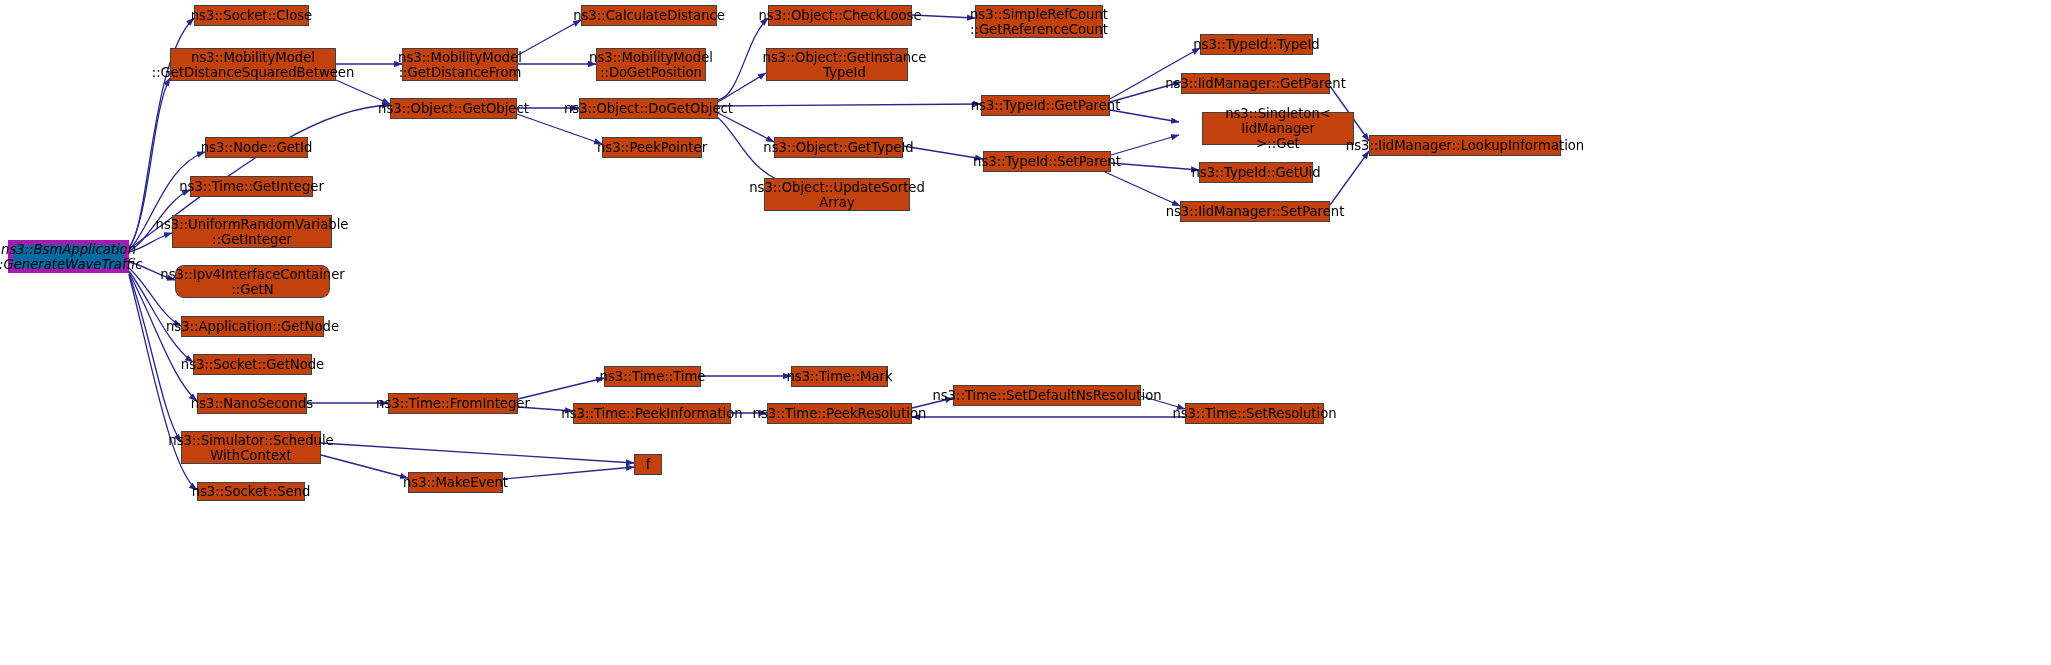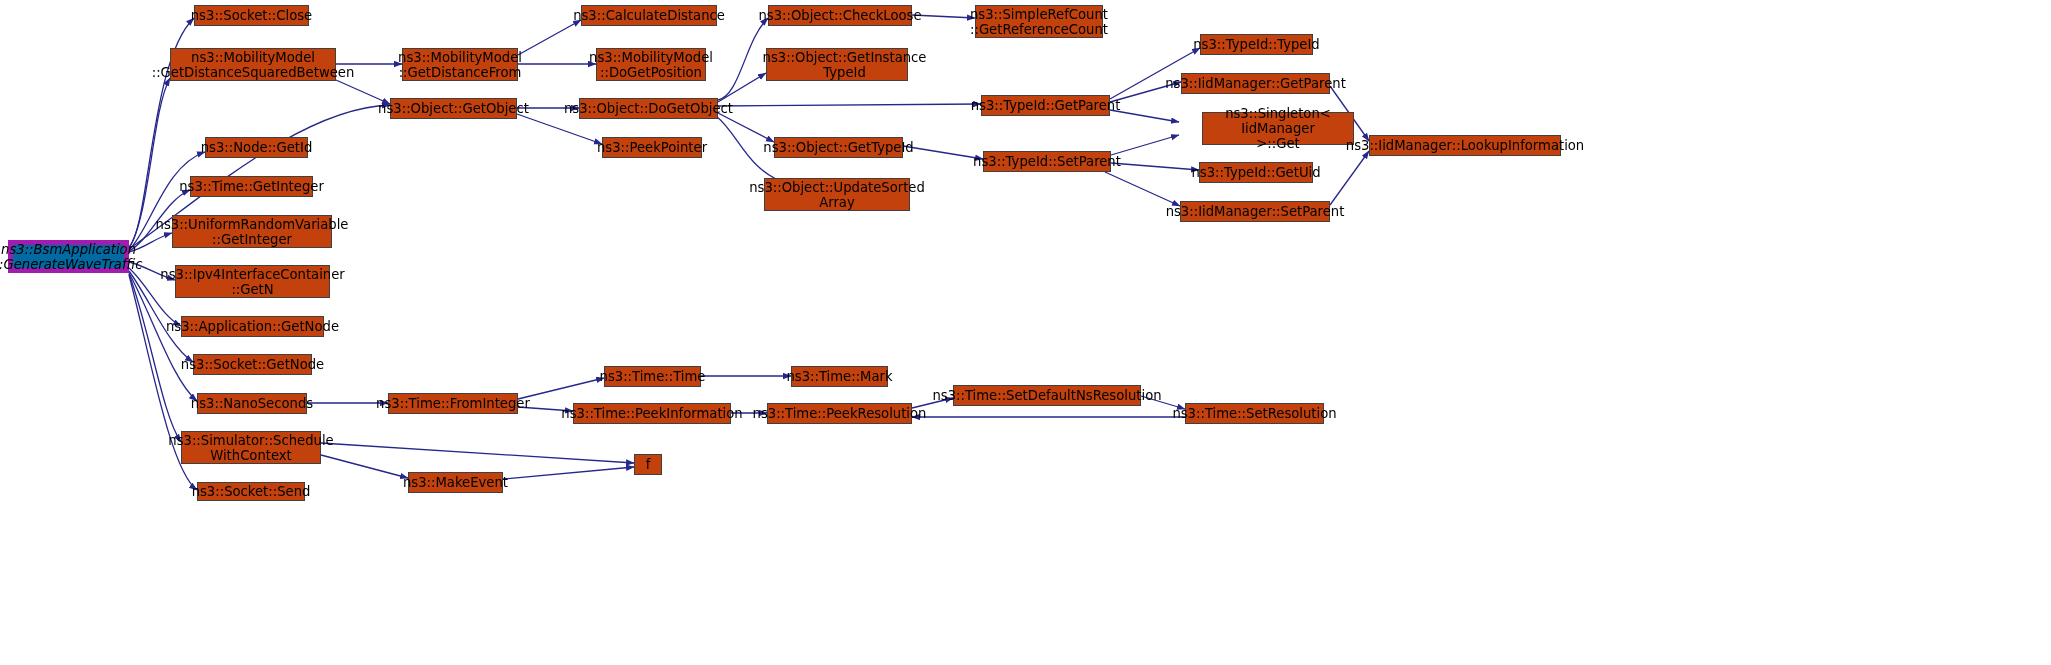--- a/index.html
+++ b/index.html
@@ -85,21 +85,21 @@
       <div class="node root" style="left: 8px; top: 240px; width: 121px; height: 33px;">ns3::BsmApplication
 ::GenerateWaveTraffic</div>
       <div class="node" style="left: 194px; top: 5px; width: 115px; height: 21px;">ns3::Socket::Close</div>
       <div class="node" style="left: 170px; top: 48px; width: 166px; height: 33px;">ns3::MobilityModel
 ::GetDistanceSquaredBetween</div>
       <div class="node" style="left: 390px; top: 98px; width: 127px; height: 21px;">ns3::Object::GetObject</div>
       <div class="node" style="left: 205px; top: 137px; width: 103px; height: 21px;">ns3::Node::GetId</div>
       <div class="node" style="left: 190px; top: 176px; width: 123px; height: 21px;">ns3::Time::GetInteger</div>
       <div class="node" style="left: 172px; top: 215px; width: 160px; height: 33px;">ns3::UniformRandomVariable
 ::GetInteger</div>
-      <div class="node" style="left: 175px; top: 265px; width: 155px; height: 33px;">ns3::Ipv4InterfaceContainer
+      <div class="node" style="left: 175px; top: 265px; width: 155px; height: 33px; border-radius: 9px;">ns3::Ipv4InterfaceContainer
 ::GetN</div>
       <div class="node" style="left: 181px; top: 316px; width: 143px; height: 21px;">ns3::Application::GetNode</div>
       <div class="node" style="left: 193px; top: 354px; width: 119px; height: 21px;">ns3::Socket::GetNode</div>
       <div class="node" style="left: 197px; top: 393px; width: 110px; height: 21px;">ns3::NanoSeconds</div>
       <div class="node" style="left: 181px; top: 431px; width: 140px; height: 33px;">ns3::Simulator::Schedule
 WithContext</div>
       <div class="node" style="left: 197px; top: 482px; width: 108px; height: 19px;">ns3::Socket::Send</div>
       <div class="node" style="left: 402px; top: 48px; width: 116px; height: 33px;">ns3::MobilityModel
 ::GetDistanceFrom</div>
       <div class="node" style="left: 581px; top: 5px; width: 136px; height: 21px;">ns3::CalculateDistance</div>

